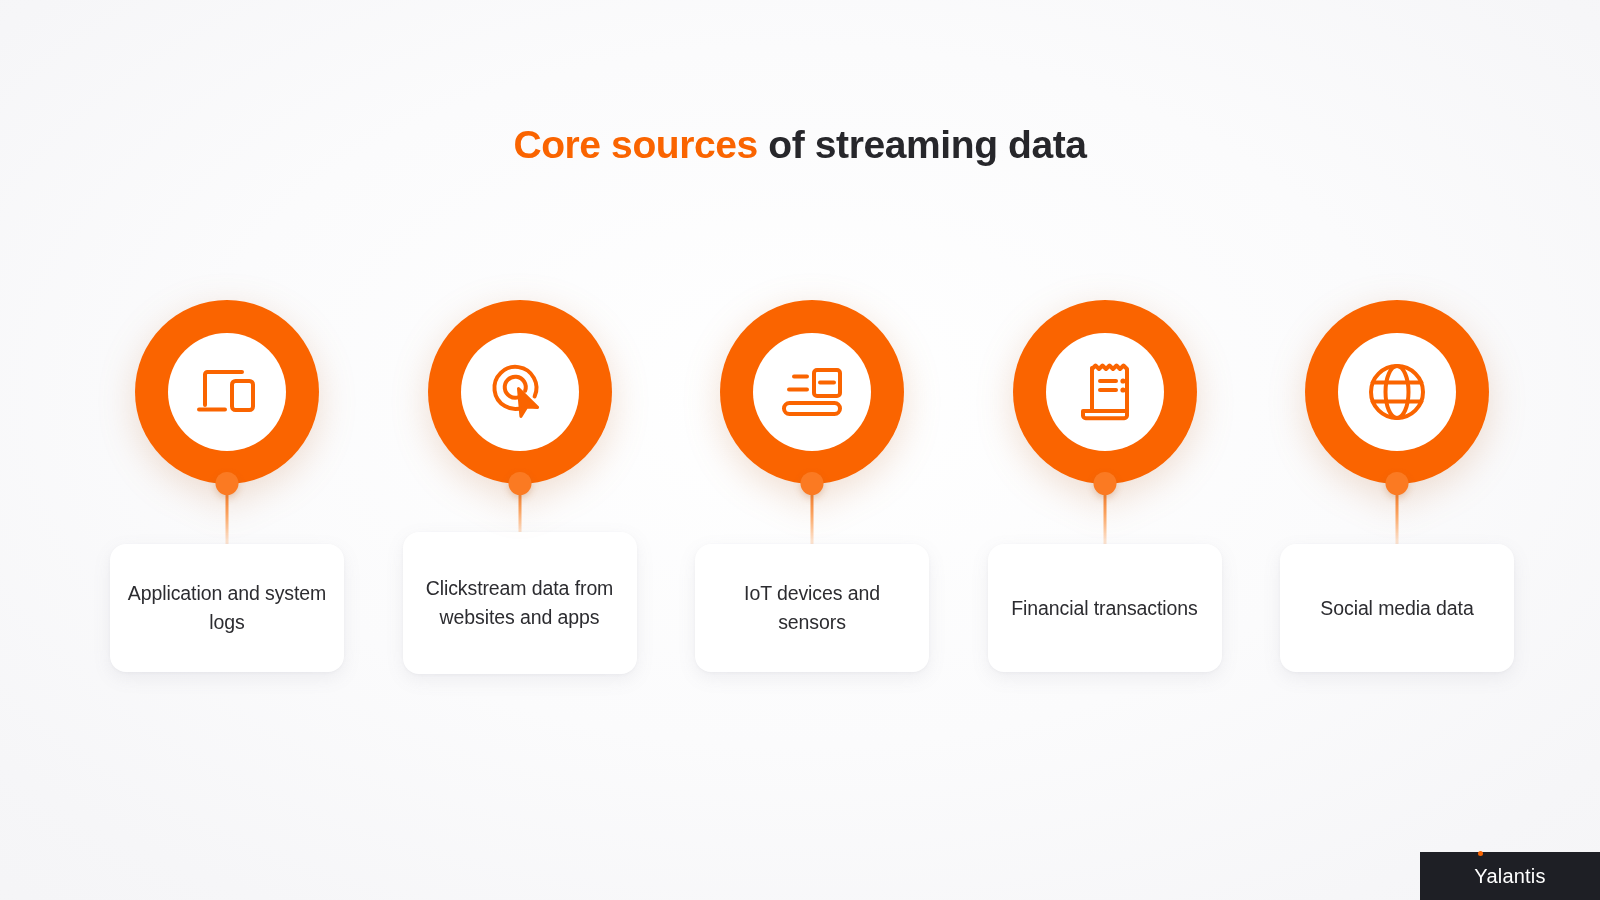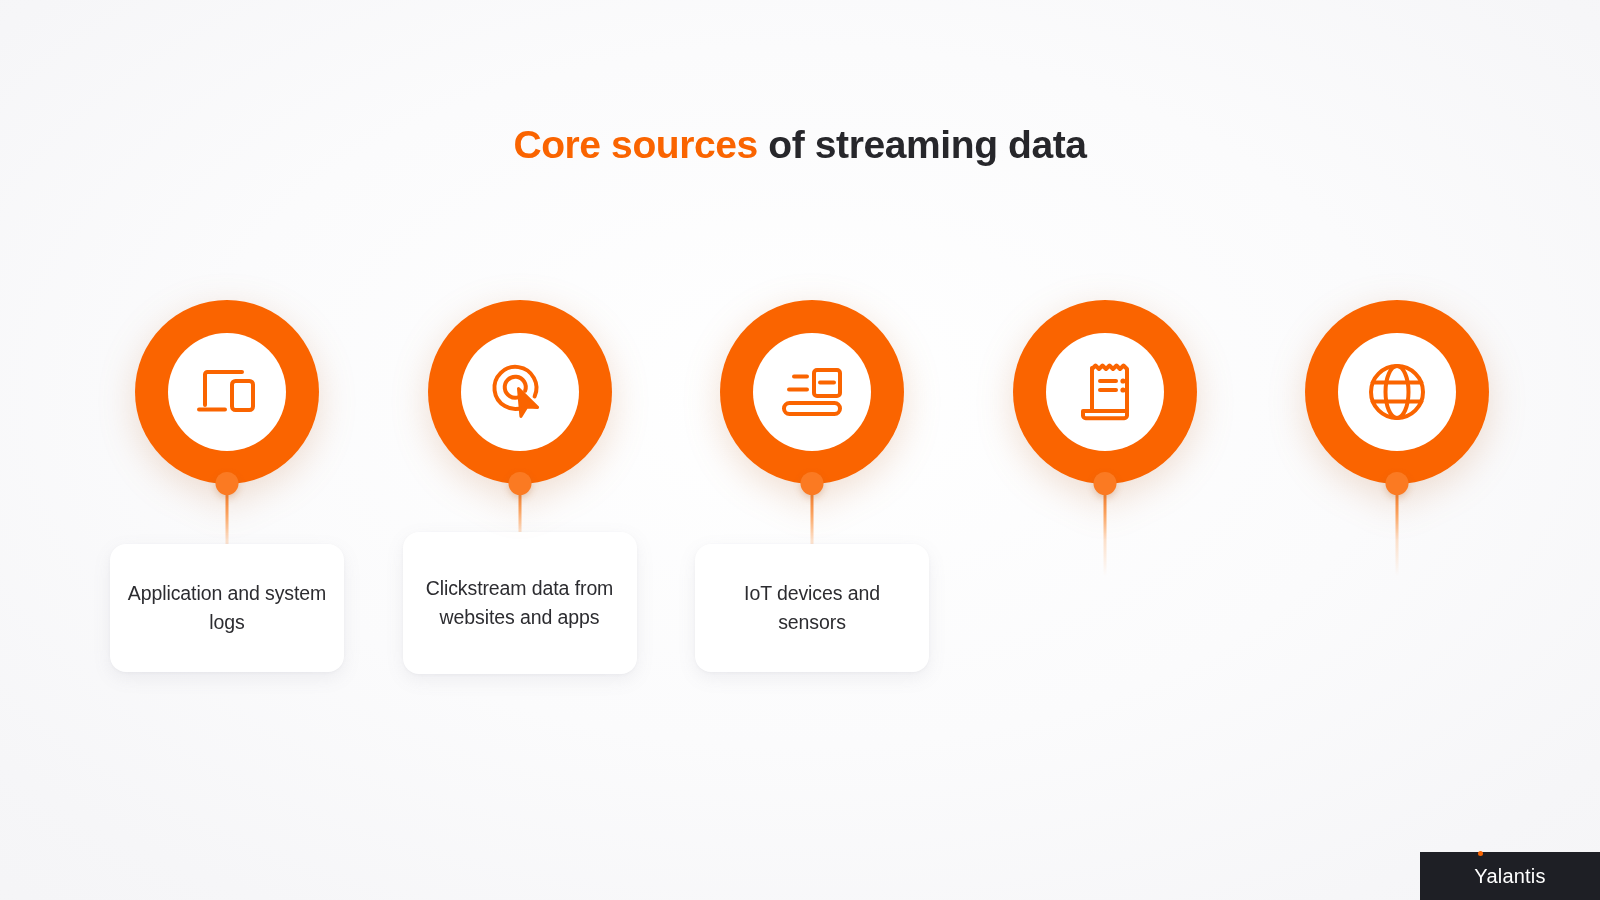--- a/index.html
+++ b/index.html
@@ -257,37 +257,43 @@
               <path d="M21 19H37" stroke="#fa6400" stroke-width="4" stroke-linecap="round"></path>
               <path d="M21 28H37" stroke="#fa6400" stroke-width="4" stroke-linecap="round"></path>
               <circle cx="44" cy="19" r="2.6" fill="#fa6400"></circle>
               <circle cx="44" cy="28" r="2.6" fill="#fa6400"></circle>
               <path d="M4 49H48V53.5C48 55 46.8 56.2 45.3 56.2H6.7C5.2 56.2 4 55 4 53.5V49Z" stroke="#fa6400" stroke-width="4" stroke-linejoin="round"></path>
             </svg>
           </span>
         </div>
         <div class="connector-dot"></div>
       </div>
+      <div class="card">
+        <div class="card-label">Financial transactions</div>
+      </div>
     </div>
 
     <div class="item">
       <div class="connector-line"></div>
       <div class="badge">
         <div class="badge-inner">
           <span>
             <svg width="58" height="58" viewBox="0 0 58 58" fill="none" xmlns="http://www.w3.org/2000/svg">
               <circle cx="29" cy="29" r="26" stroke="#fa6400" stroke-width="4"></circle>
               <ellipse cx="29" cy="29" rx="11.5" ry="26" stroke="#fa6400" stroke-width="4"></ellipse>
               <path d="M4.6 19.5H53.4" stroke="#fa6400" stroke-width="4" stroke-linecap="round"></path>
               <path d="M4.6 38.5H53.4" stroke="#fa6400" stroke-width="4" stroke-linecap="round"></path>
             </svg>
           </span>
         </div>
         <div class="connector-dot"></div>
       </div>
+      <div class="card">
+        <div class="card-label">Social media data</div>
+      </div>
     </div>
 
   </div>
 
   <div id="brand-badge">
     <span id="brand-text">Yalantis</span>
     <span id="brand-dot" style="right: auto; left: 57.9375px; top: -1px;"></span>
   </div>
 
 </div>

